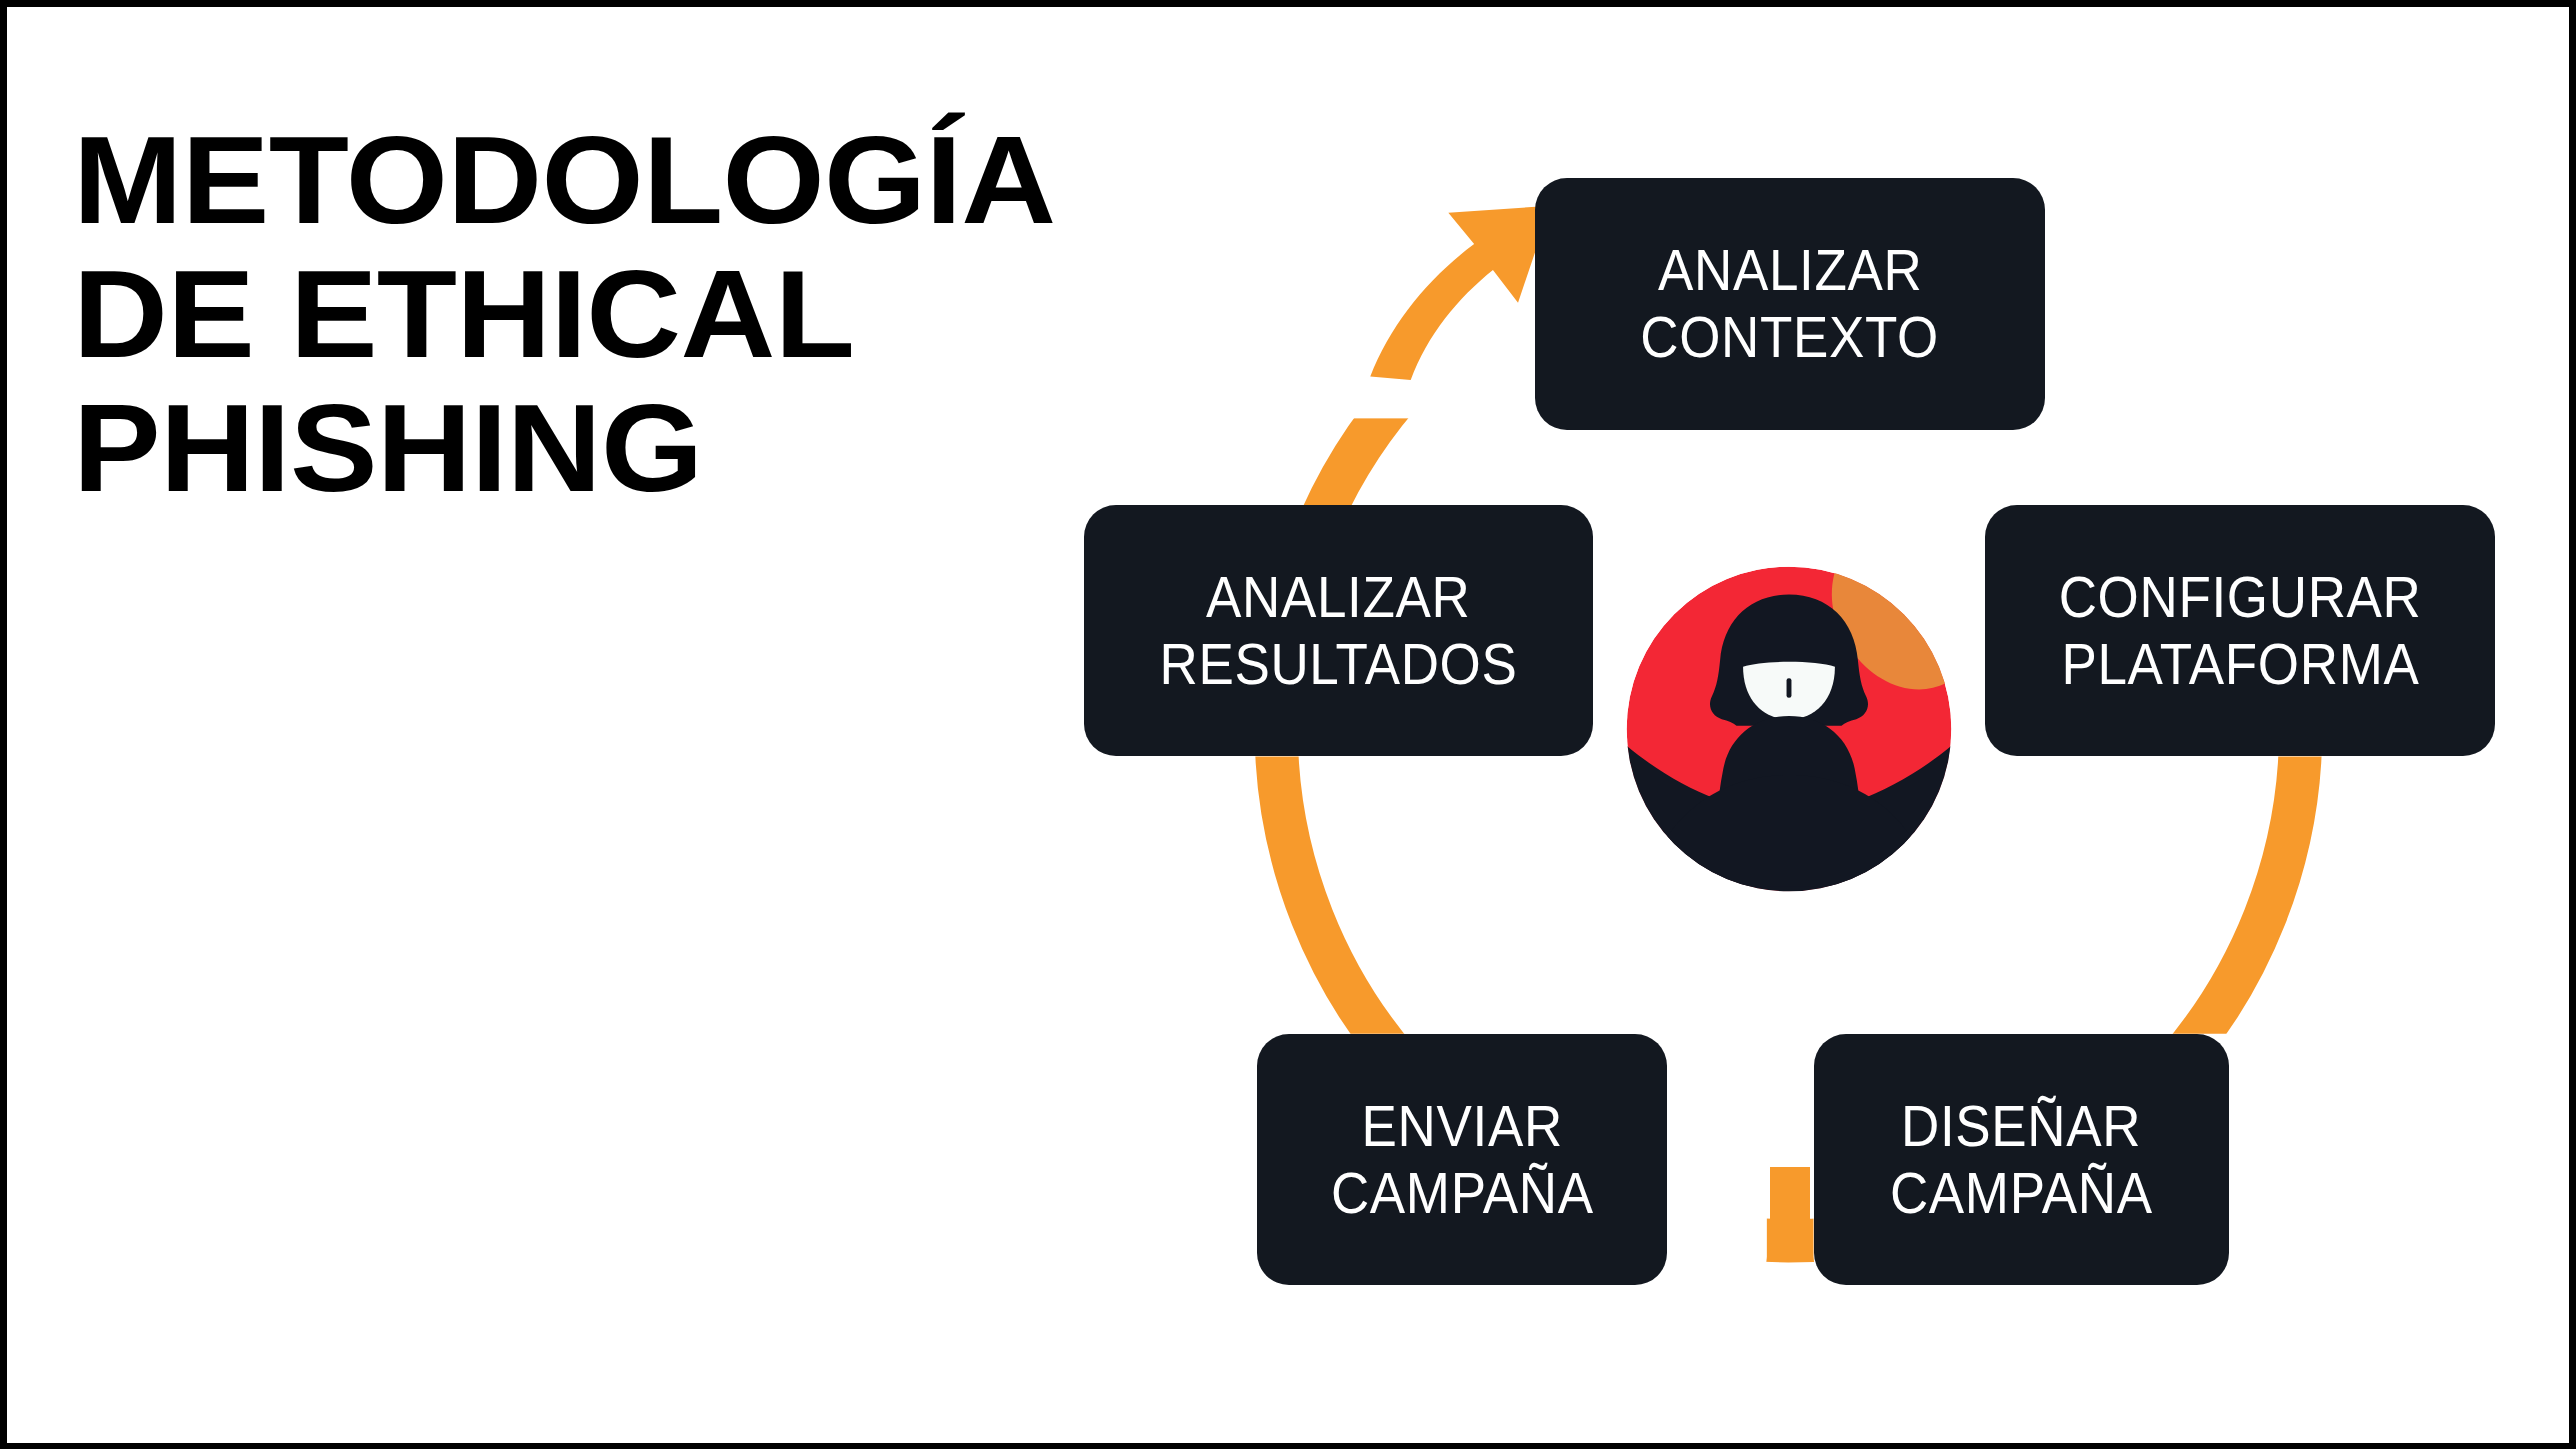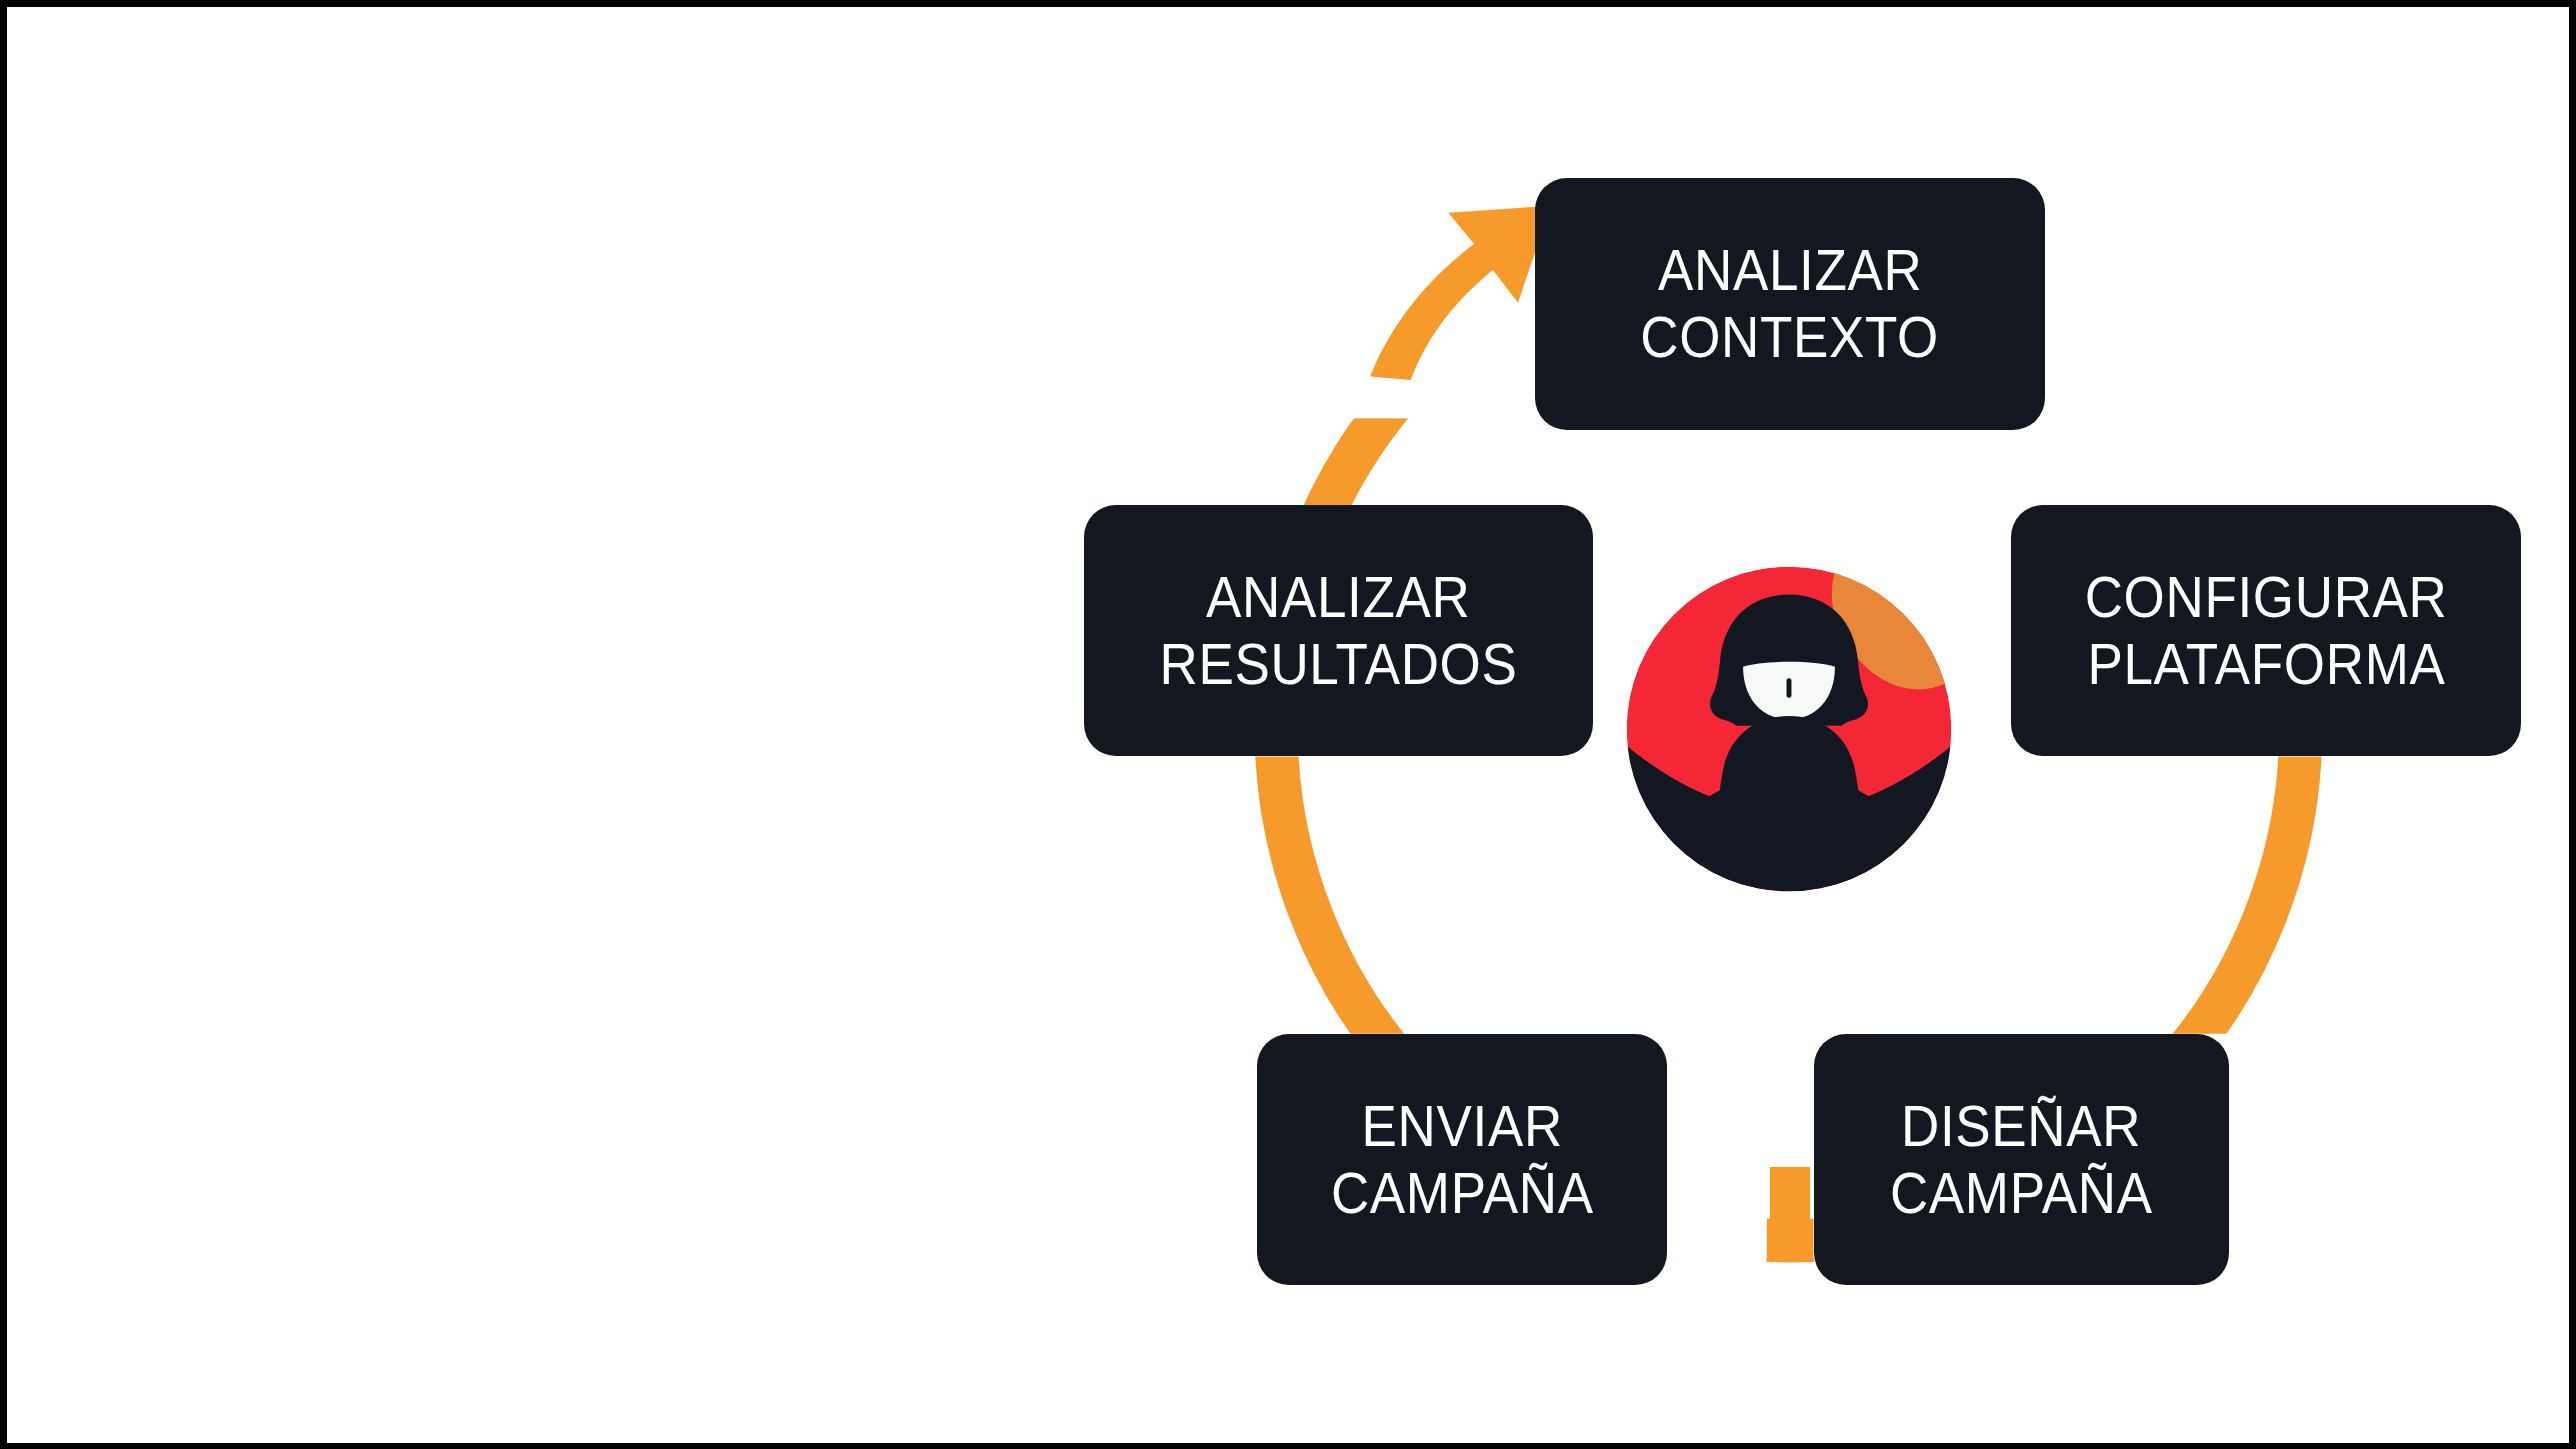--- a/index.html
+++ b/index.html
@@ -77,21 +77,21 @@
     font-size: 57px;
     line-height: 67px;
     font-weight: 400;
     letter-spacing: 0.7px;
     text-align: center;
     white-space: nowrap;
     transform: scaleX(0.93);
   }
 
   #node-analizar-contexto   { left: 1528px; top: 171px;  width: 510px; height: 252px; }
-  #node-configurar-plataforma { left: 1978px; top: 498px;  width: 510px; height: 251px; margin-left: 26px; }
+  #node-configurar-plataforma { left: 1978px; top: 498px;  width: 510px; height: 251px; }
   #node-disenar-campana     { left: 1807px; top: 1027px; width: 415px; height: 251px; }
   #node-enviar-campana      { left: 1250px; top: 1027px; width: 410px; height: 251px; }
   #node-analizar-resultados { left: 1077px; top: 498px;  width: 509px; height: 251px; }
 
   
   #connector-bottom {
     position: absolute;
     left: 1763px;
     top: 1160px;
     width: 40px;
@@ -107,20 +107,25 @@
     width: 328px;
     height: 328px;
   }
   #hacker-badge svg { display: block; width: 100%; height: 100%; }
 </style>
 </head>
 <body>
 
 <div id="stage">
 
+  <div id="title-block">
+    <span class="title-line">METODOLOGÍA</span>
+    <span class="title-line">DE ETHICAL</span>
+    <span class="title-line">PHISHING</span>
+  </div>
 
   <div id="diagram">
 
     <svg id="ring-svg" viewBox="0 0 3696 2080">
       <defs>
 
         <mask id="ringMask">
           <rect x="0" y="0" width="3696" height="2080" fill="#fff"></rect>
           <rect x="2193" y="245" width="732" height="362" rx="40" fill="#000"></rect>
           <rect x="2838" y="715" width="732" height="360" rx="40" fill="#000"></rect>

